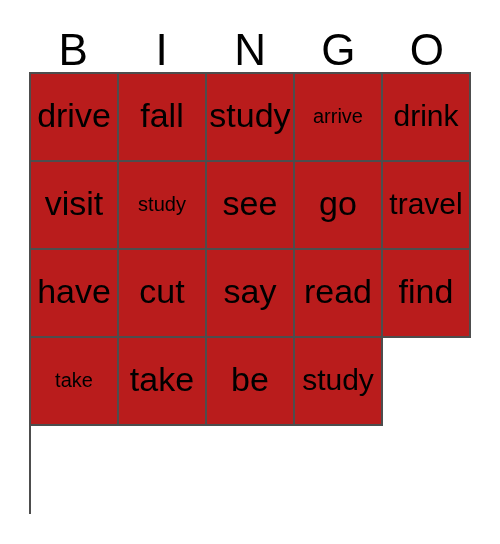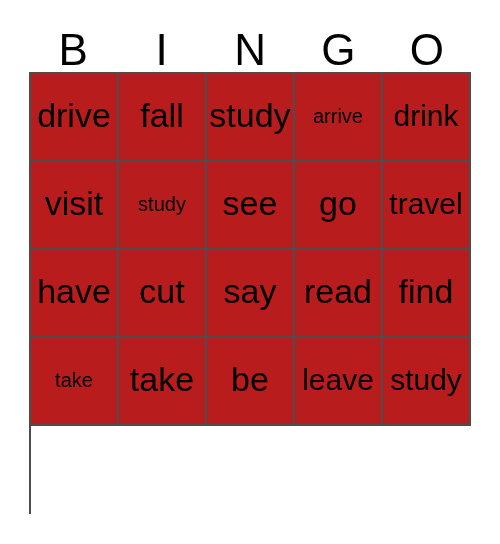--- a/index.html
+++ b/index.html
@@ -155,20 +155,17 @@
       <div class="cell">
         <span class="cell-text fit-xs">take</span>
       </div>
       <div class="cell">
         <span class="cell-text">take</span>
       </div>
       <div class="cell">
         <span class="cell-text">be</span>
       </div>
       <div class="cell">
-        <span class="cell-text fit-sm">leave</span>
-      </div>
-      <div class="cell">
         <span class="cell-text fit-sm">study</span>
       </div>
     </div>
 
 </div>
 
 </body></html>

